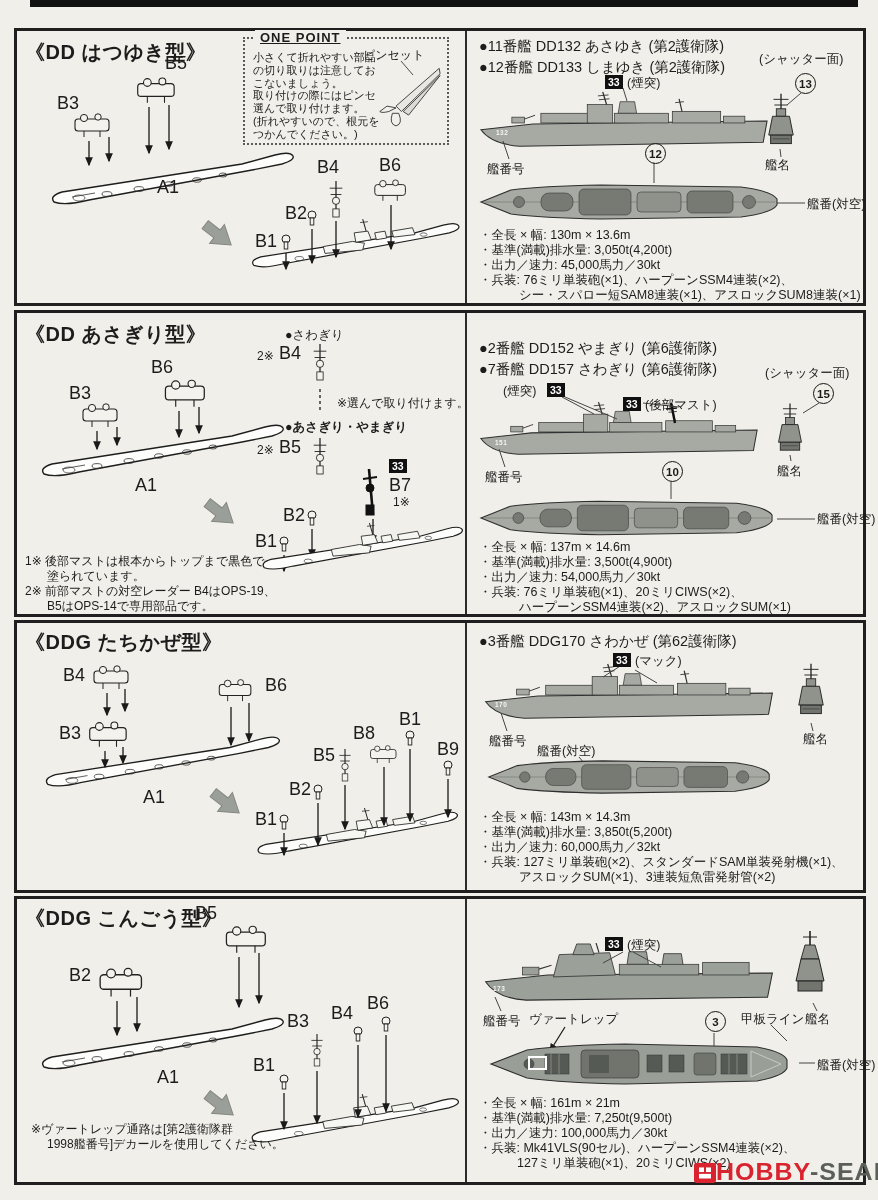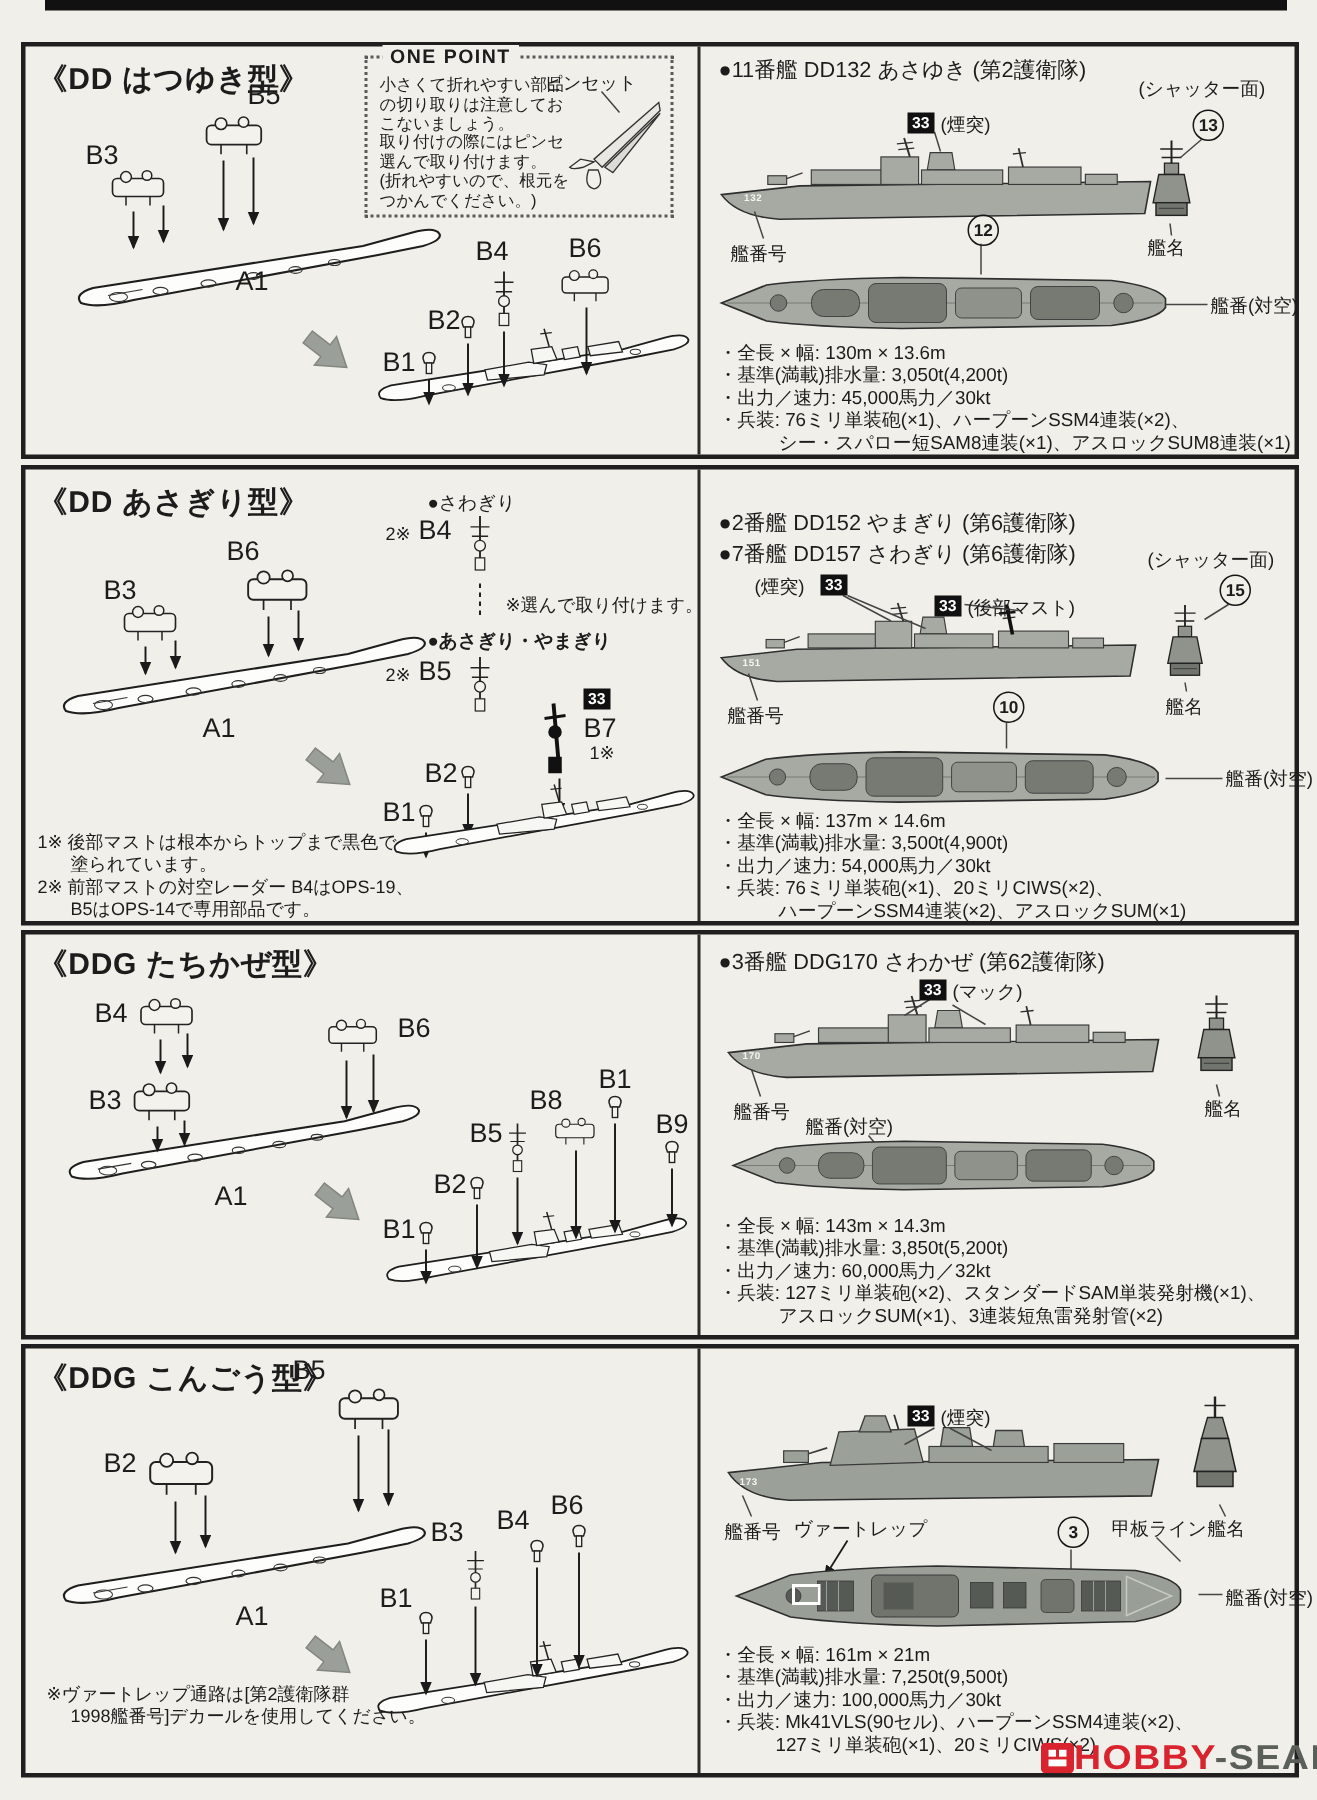--- a/index.html
+++ b/index.html
@@ -16,21 +16,21 @@
   .callout{font-size:12.5px;white-space:nowrap;}
   .note{font-size:12px;white-space:nowrap;}
   .badge{position:absolute;background:#101010;color:#fff;font-size:10.5px;font-weight:700;
          padding:0 3px;line-height:14px;white-space:nowrap;}
   .circ{position:absolute;width:19px;height:19px;border:1.5px solid #151515;border-radius:50%;
         font-size:11.5px;font-weight:700;display:flex;align-items:center;justify-content:center;
         background:rgba(240,239,233,.65);}
   .hullnum{position:absolute;font-size:6.5px;font-weight:700;color:#f4f4f0;letter-spacing:.5px;}
   .onepoint{position:absolute;border:2px dotted #5a5a5a;}
   .op-title{position:absolute;font-size:13px;font-weight:700;background:#f0efe9;padding:0 5px;
-            letter-spacing:1px;white-space:nowrap;}
+            letter-spacing:1px;white-space:nowrap;text-decoration:underline;}
   .op-line{font-size:11px;line-height:12.8px;white-space:nowrap;}
   .wm{position:absolute;font-size:25px;font-weight:700;letter-spacing:1px;white-space:nowrap;
       transform:scaleY(.92);}
   .wm .b{color:#d9232e;} .wm .s{color:#5b5f59;}
   svg{display:block;}
 </style>
 </head>
 <body>
 
 <svg width="0" height="0" style="position:absolute" aria-hidden="true">
@@ -212,20 +212,21 @@
     </div>
     <span class="abs plabel" style="left:40px;top:62px">B3</span>
     <span class="abs plabel" style="left:148px;top:22px">B5</span>
     <span class="abs plabel" style="left:140px;top:146px">A1</span>
     <span class="abs plabel" style="left:238px;top:200px">B1</span>
     <span class="abs plabel" style="left:268px;top:172px">B2</span>
     <span class="abs plabel" style="left:300px;top:126px">B4</span>
     <span class="abs plabel" style="left:362px;top:124px">B6</span>
     <div class="vdiv" style="left:448px"></div>
     <div class="abs ship-line" style="left:462px;top:6px">●11番艦 DD132 あさゆき (第2護衛隊)</div>
+    <div class="abs ship-line" style="left:462px;top:27px">●12番艦 DD133 しまゆき (第2護衛隊)</div>
     <span class="badge" style="left:588px;top:44px">33</span>
     <span class="abs callout" style="left:610px;top:44px">(煙突)</span>
     <span class="abs callout" style="left:742px;top:20px">(シャッター面)</span>
     <span class="circ" style="left:778px;top:42px">13</span>
     <span class="hullnum" style="left:479px;top:98px">132</span>
     <span class="abs callout" style="left:470px;top:130px">艦番号</span>
     <span class="abs callout" style="left:748px;top:126px">艦名</span>
     <span class="circ" style="left:628px;top:112px">12</span>
     <span class="abs callout" style="left:790px;top:165px">艦番(対空)</span>
     <div class="abs spec" style="left:462px;top:196px">・全長 × 幅: 130m × 13.6m</div>

